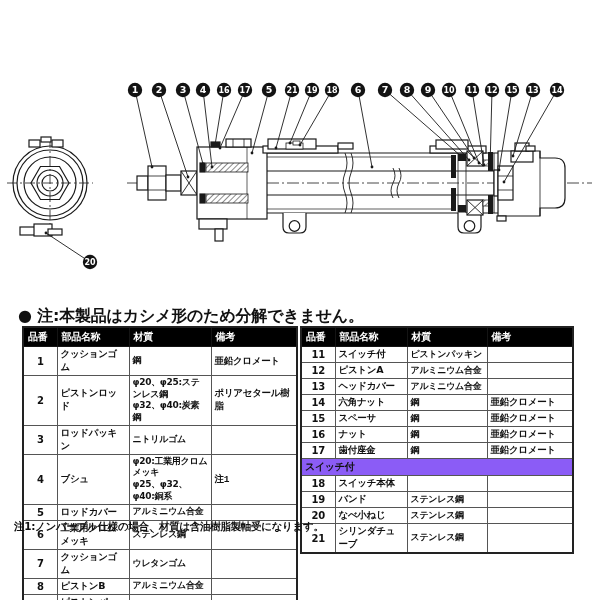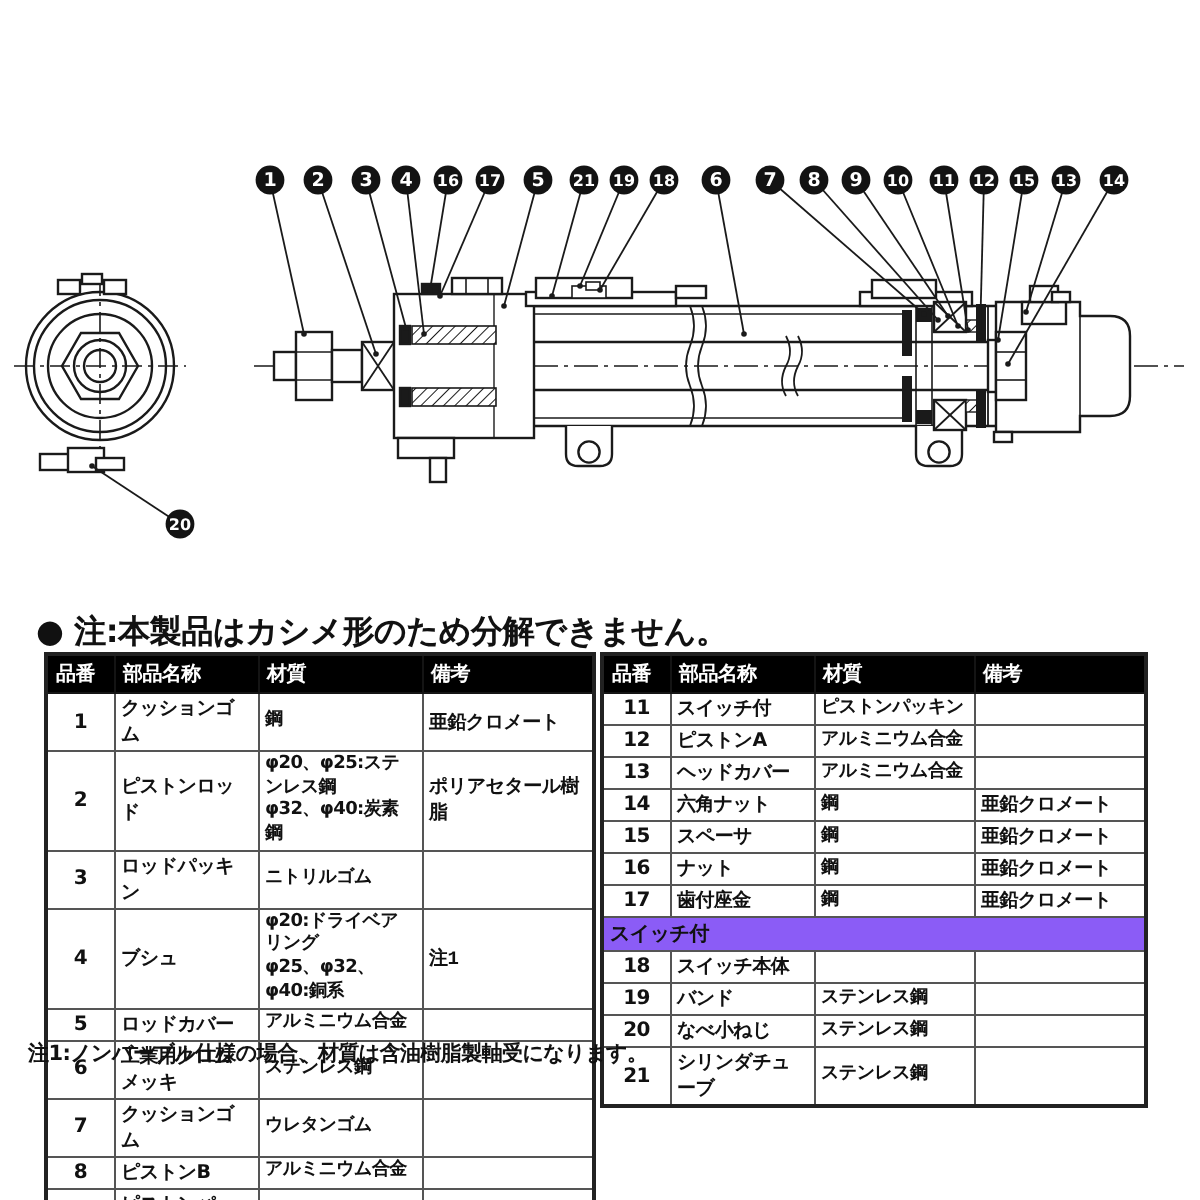--- a/index.html
+++ b/index.html
@@ -333,21 +333,21 @@
         </tr>
         <tr>
           <td class="c0">3</td>
           <td class="c1">ロッドパッキン</td>
           <td class="c2">ニトリルゴム</td>
           <td class="c3"></td>
         </tr>
         <tr>
           <td class="c0">4</td>
           <td class="c1">ブシュ</td>
-          <td class="c2">φ20:ドライベアリング
+          <td class="c2">φ20:工業用クロムメッキ
 φ25、φ32、φ40:銅系</td>
           <td class="c3">注1</td>
         </tr>
         <tr>
           <td class="c0">5</td>
           <td class="c1">ロッドカバー</td>
           <td class="c2">アルミニウム合金</td>
           <td class="c3"></td>
         </tr>
         <tr>

